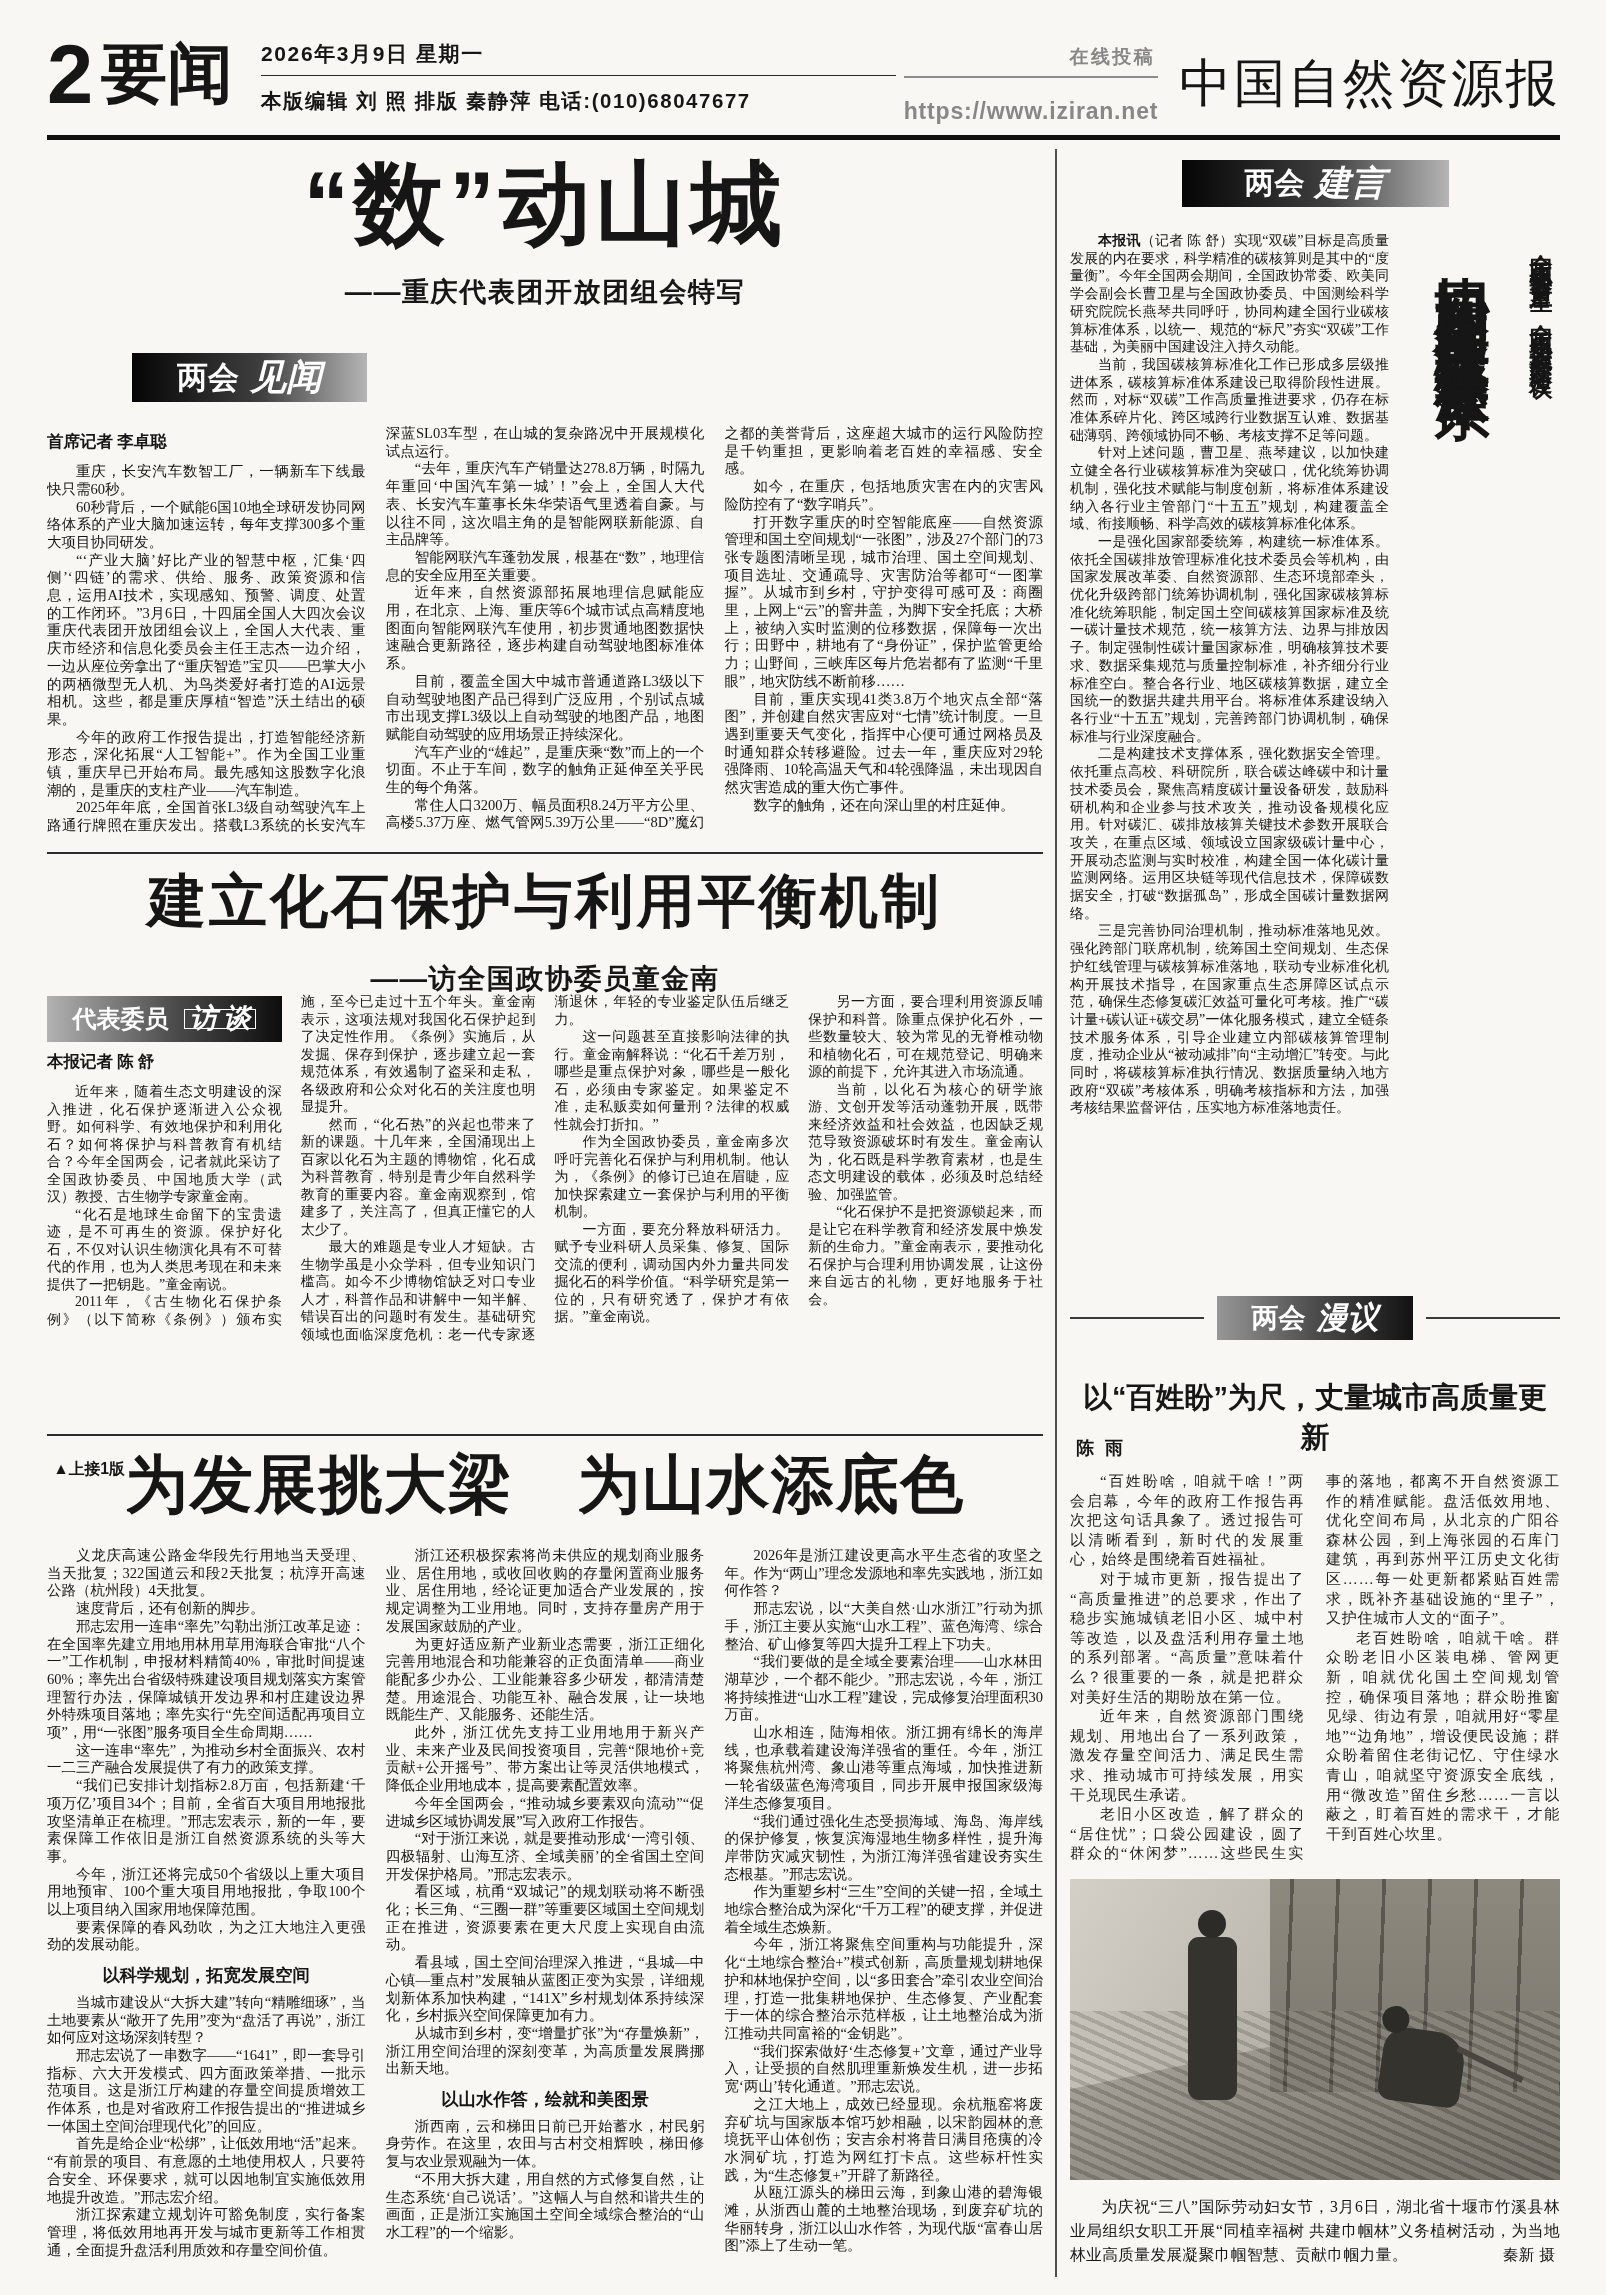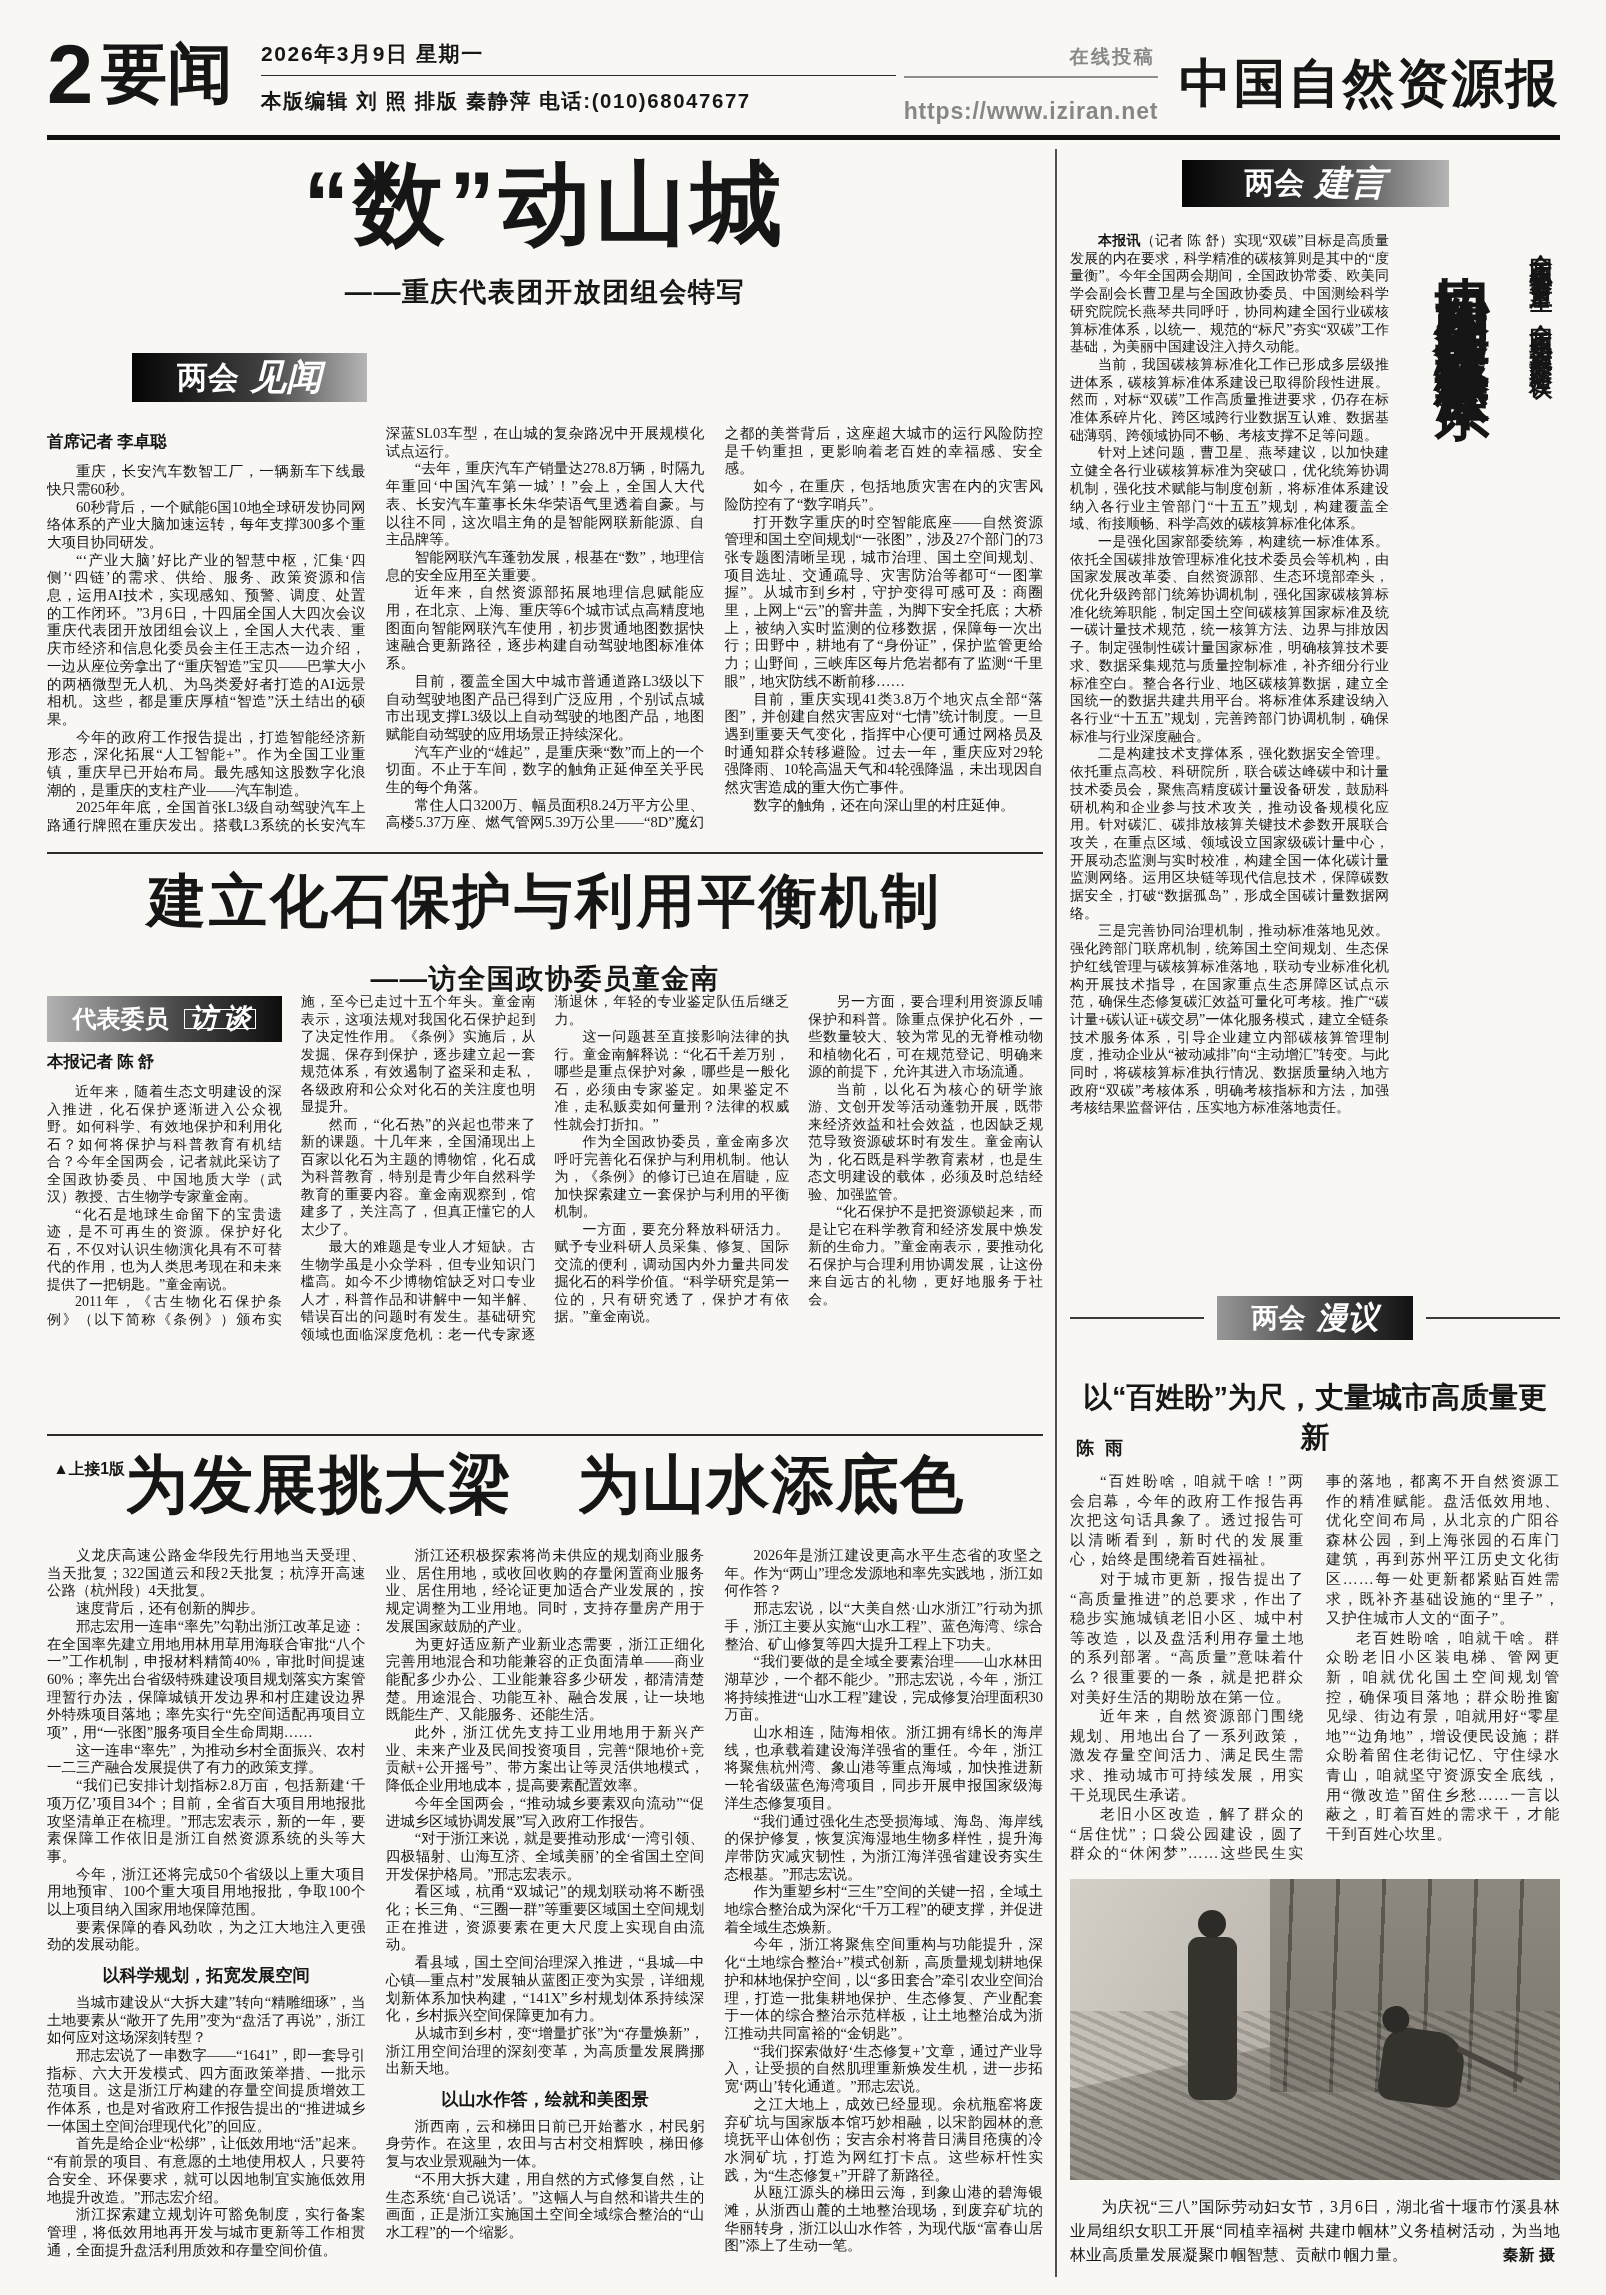--- a/index.html
+++ b/index.html
@@ -9,21 +9,21 @@
   .hdr{position:absolute;left:47px;top:31px;width:1513px;height:94px;display:flex;align-items:flex-start}
   .hdr-pageno{font-family:"Liberation Sans",sans-serif;font-weight:900;font-size:83px;line-height:1.05;letter-spacing:1.6px}
   .hdr-section{font-family:"Liberation Sans",sans-serif;font-weight:900;font-size:66px;line-height:1.3;margin-left:6.3px}
   .hdr-mid{margin-left:28px;padding-top:9.4px}
   .hdr-date{font-family:"Liberation Sans",sans-serif;font-weight:700;font-size:21px;padding-bottom:7px;border-bottom:1.6px solid #2a2a2a;width:635px;letter-spacing:1.6px}
   .hdr-editor{font-family:"Liberation Sans",sans-serif;font-weight:700;font-size:20.4px;padding-top:11px;letter-spacing:1.6px}
   .hdr-right{margin-left:auto;display:flex;align-items:center;gap:21px;padding-top:12.6px}
   .submit{color:#878787;font-family:"Liberation Sans",sans-serif;font-weight:700}
   .submit-label{display:block;text-align:right;font-size:19px;padding:0 3.1px 6.3px 0;border-bottom:2.4px solid #8e8e8e;letter-spacing:2.4px}
   .site-url{display:block;font-size:23px;padding-top:20px;letter-spacing:0.8px}
-  .masthead{font-weight:700;font-size:52px;letter-spacing:2.4px;font-family:"Liberation Serif",serif}
+  .masthead{font-weight:400;font-size:52px;letter-spacing:2.4px;font-family:"Liberation Serif",serif}
   .headrule{position:absolute;left:47px;top:135px;width:1513px;height:4.7px;background:#101010}
   
   .para{text-indent:2em;text-align:justify;margin:0}
   .byline{font-weight:700;font-size:16.5px;margin:7.8px 0 12.6px;text-indent:0}
   .badge{display:flex;align-items:center;justify-content:center;gap:11px;color:#fff;background:linear-gradient(90deg,#050505,#3f3f3f 55%,#b5b5b5)}
   .badge .b1{font-family:"Liberation Sans",sans-serif;font-weight:700}
   .badge .b2{font-family:"Liberation Serif",serif;font-style:italic;font-weight:700}
   .hr-left{position:absolute;left:47px;width:996px;height:1.6px;background:#2b2b2b}
   .col-subhead{font-family:"Liberation Sans",sans-serif;font-weight:900;font-size:17.3px;text-align:center;margin:12.6px 0 9.4px;text-indent:0}
   
@@ -70,21 +70,21 @@
   .photo-trees{position:absolute;right:0;top:0;width:290px;height:213px;background:repeating-linear-gradient(92deg,rgba(52,49,44,0) 0 20.4px,rgba(52,49,44,.55) 20.4px 24px,rgba(52,49,44,0) 24px 46px),linear-gradient(180deg,#8d897f,#7b776e)}
   .photo-ground{position:absolute;left:0;bottom:0;width:100%;height:56%;background:repeating-linear-gradient(24deg,rgba(45,42,38,.22) 0 3.9px,rgba(168,163,154,.18) 3.9px 10.2px)}
   .person{position:absolute;background:#35332e;border-radius:11px}
   .p1{left:118px;top:58px;width:49px;height:163px}
   .p1::before{content:"";position:absolute;left:10.2px;top:-27px;width:28px;height:28px;border-radius:50%;background:#2d2b27}
   .p2{left:311px;top:151px;width:82px;height:74px;border-radius:23.5px 31px 12.6px 12.6px;transform:rotate(8deg)}
   .p2::before{content:"";position:absolute;left:-4.7px;top:-20.4px;width:27px;height:27px;border-radius:50%;background:#2d2b27}
   .p2::after{content:"";position:absolute;left:72px;top:22px;width:72px;height:6.3px;background:#4a463f;transform:rotate(18deg)}
   .caption{position:absolute;left:1070px;top:2195px;width:490px;font-size:15.7px;line-height:24px;letter-spacing:0.4px}
   .caption .cap-text{text-indent:2em;text-align:justify}
-  .caption .credit{text-align:right;font-weight:700;padding-right:4.7px;margin-top:-24px}
+  .caption .credit{text-align:right;font-weight:400;padding-right:4.7px;margin-top:-24px}
 </style>
 </head>
 <body>
 
 <div class="page">
 
   <div class="hdr">
     <div class="hdr-pageno">2</div>
     <div class="hdr-section">要闻</div>
     <div class="hdr-mid">

